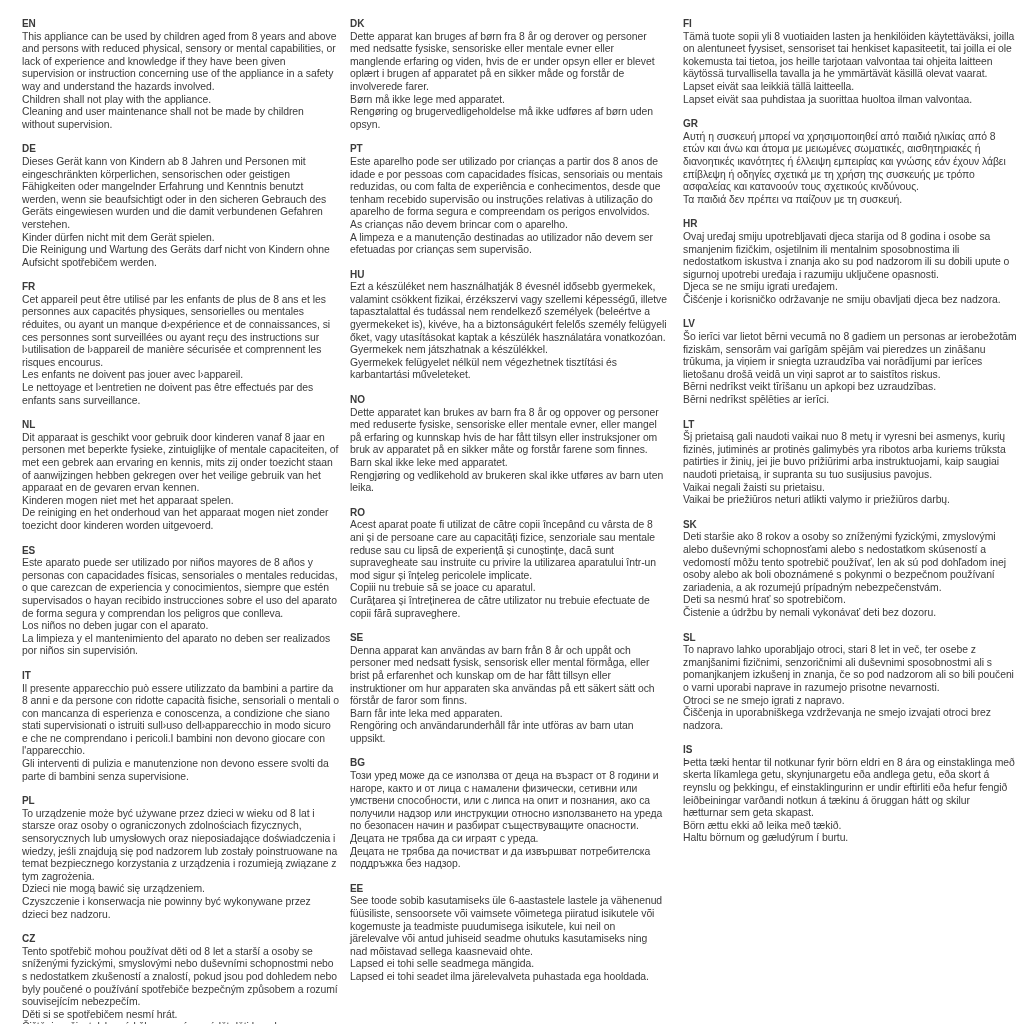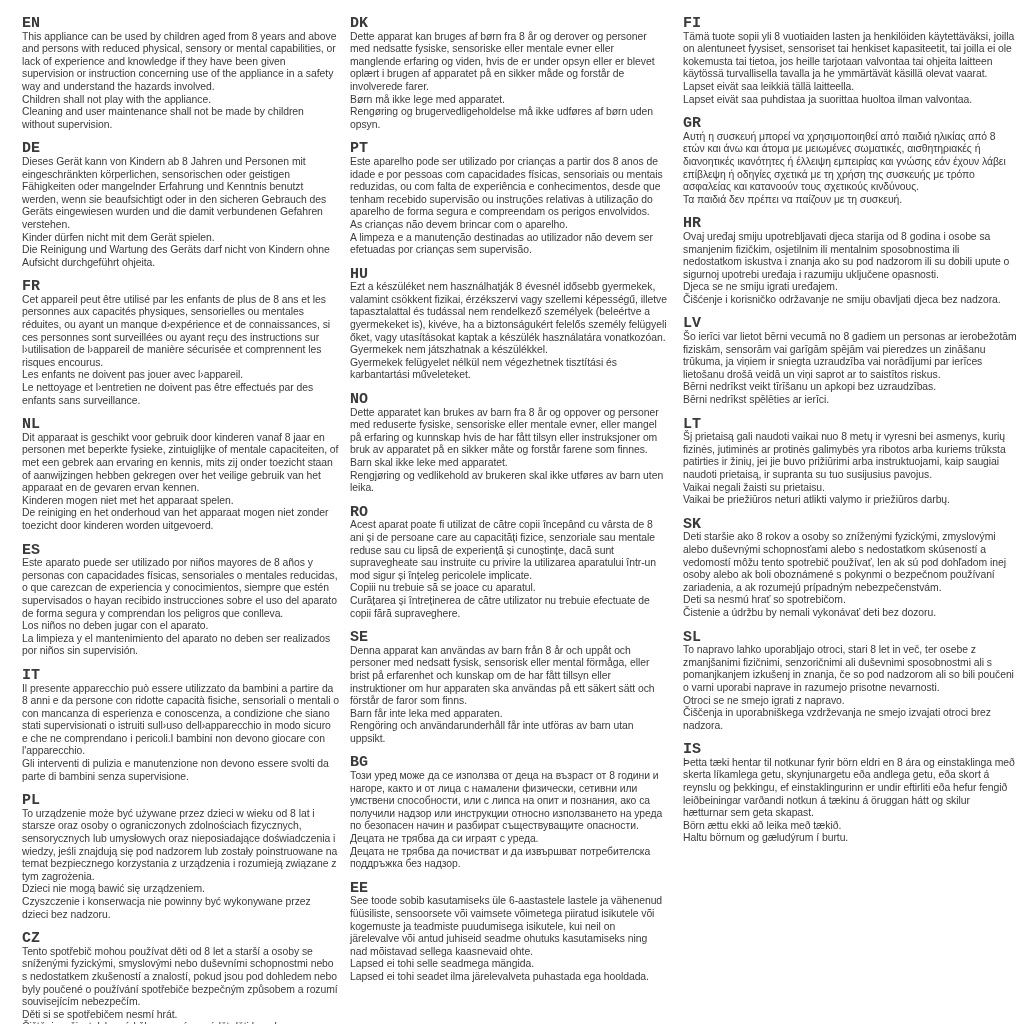--- a/index.html
+++ b/index.html
@@ -22,22 +22,21 @@
     font-size: 10.4px;
     line-height: 12.6px;
     letter-spacing: -0.05px;
   }
   .col-1 { left: 22px;  width: 317px; }
   .col-2 { left: 350px; width: 317px; }
   .col-3 { left: 683px; width: 334px; }
   .section { margin: 0 0 12px 0; }
   .code {
     font-weight: bold;
-    font-size: 15px;
-    font-family: Liberation Mono, monospace;
+    font-size: 10px;
   }
   .section p {
     margin: 0;
     padding: 0;
     text-align: left;
   }
 </style>
 </head>
 <body>
 
@@ -46,21 +45,21 @@
       <div class="section">
         <div class="code">EN</div>
         <p>This appliance can be used by children aged from 8 years and above and persons with reduced physical, sensory or mental capabilities, or lack of experience and knowledge if they have been given supervision or instruction concerning use of the appliance in a safety way and understand the hazards involved.</p>
         <p>Children shall not play with the appliance.</p>
         <p>Cleaning and user maintenance shall not be made by children without supervision.</p>
       </div>
       <div class="section">
         <div class="code">DE</div>
         <p>Dieses Gerät kann von Kindern ab 8 Jahren und Personen mit eingeschränkten körperlichen, sensorischen oder geistigen Fähigkeiten oder mangelnder Erfahrung und Kenntnis benutzt werden, wenn sie beaufsichtigt oder in den sicheren Gebrauch des Geräts eingewiesen wurden und die damit verbundenen Gefahren verstehen.</p>
         <p>Kinder dürfen nicht mit dem Gerät spielen.</p>
-        <p>Die Reinigung und Wartung des Geräts darf nicht von Kindern ohne Aufsicht durchgeführt ohjeita.</p>
+        <p>Die Reinigung und Wartung des Geräts darf nicht von Kindern ohne Aufsicht spotřebičem werden.</p>
       </div>
       <div class="section">
         <div class="code">FR</div>
         <p>Cet appareil peut être utilisé par les enfants de plus de 8 ans et les personnes aux capacités physiques, sensorielles ou mentales réduites, ou ayant un manque d›expérience et de connaissances, si ces personnes sont surveillées ou ayant reçu des instructions sur l›utilisation de l›appareil de manière sécurisée et comprennent les risques encourus.</p>
         <p>Les enfants ne doivent pas jouer avec l›appareil.</p>
         <p>Le nettoyage et l›entretien ne doivent pas être effectués par des enfants sans surveillance.</p>
       </div>
       <div class="section">
         <div class="code">NL</div>
         <p>Dit apparaat is geschikt voor gebruik door kinderen vanaf 8 jaar en personen met beperkte fysieke, zintuiglijke of mentale capaciteiten, of met een gebrek aan ervaring en kennis, mits zij onder toezicht staan of aanwijzingen hebben gekregen over het veilige gebruik van het apparaat en de gevaren ervan kennen.</p>

